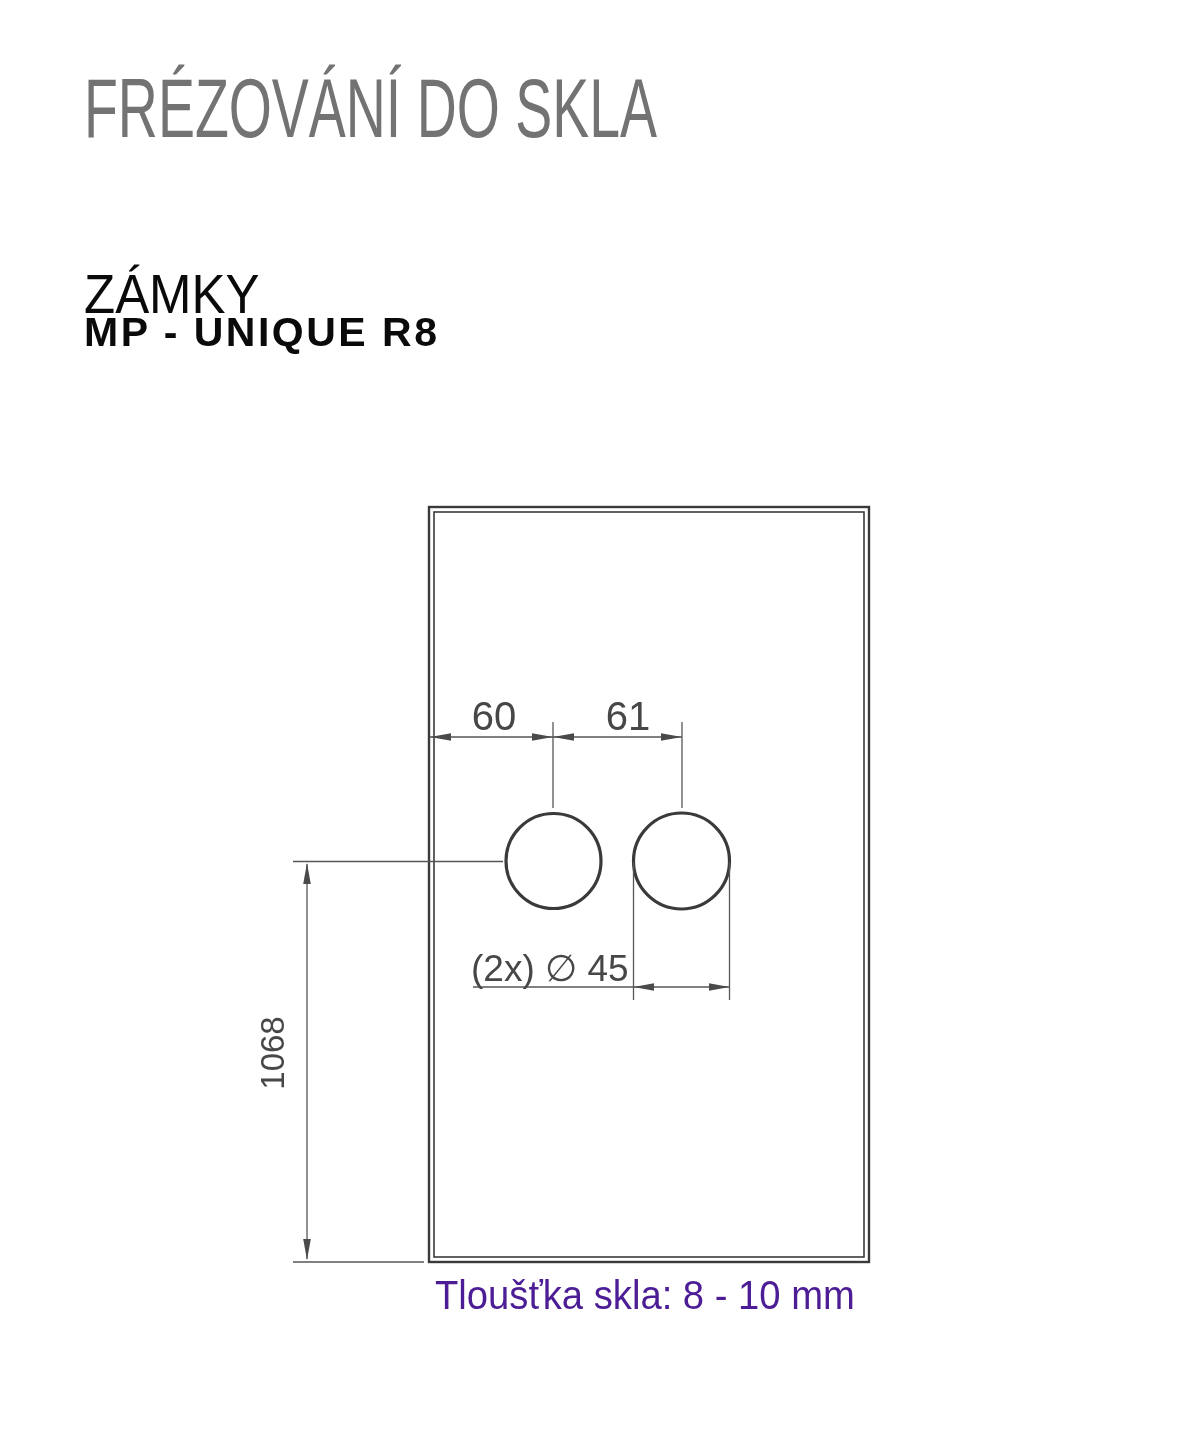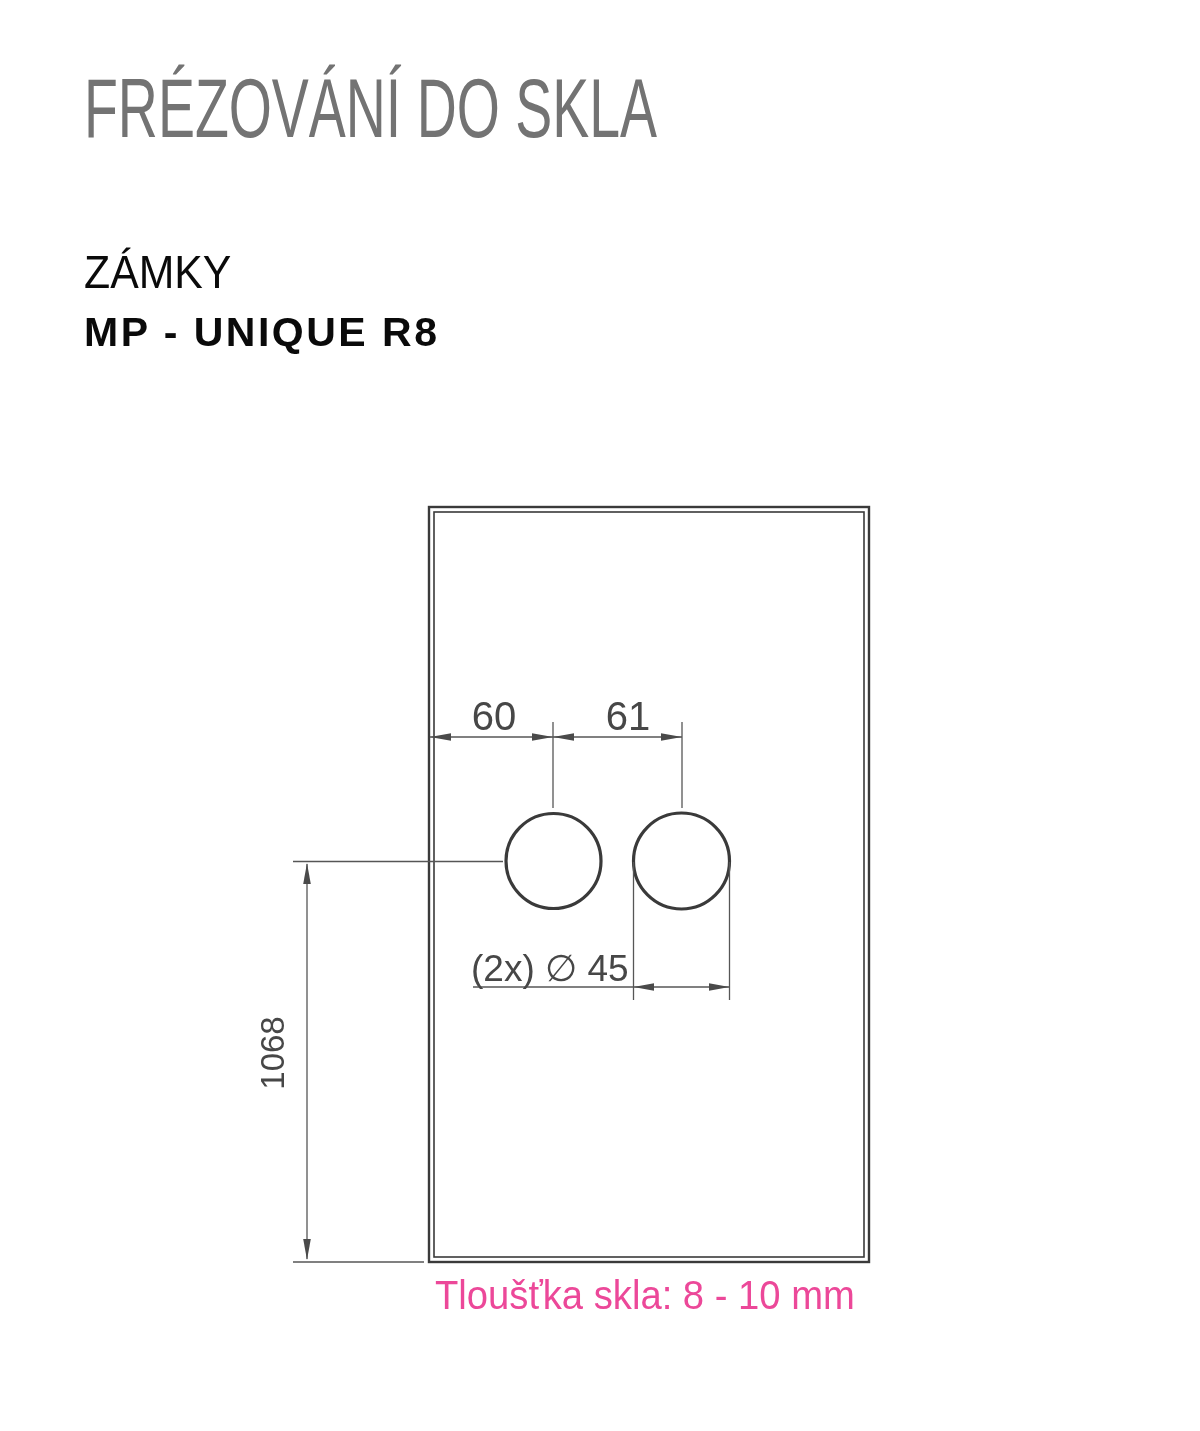--- a/index.html
+++ b/index.html
@@ -16,39 +16,39 @@
     left: 84px; top: 64px;
     font-size: 84px; line-height: 88px; font-weight: 400;
     color: #737373; white-space: nowrap;
   }
   .page-title .squeeze {
     display: inline-block;
     transform: scaleX(0.66);
     transform-origin: left top;
   }
   .category {
-    left: 84px; top: 247px;
-    font-size: 47px; line-height: 50px; font-weight: 400;
+    left: 84px; top: 269px;
+    font-size: 56px; line-height: 50px; font-weight: 400;
     color: #0a0a0a; white-space: nowrap;
   }
   .category .squeeze {
     display: inline-block;
     transform: scaleX(0.91);
     transform-origin: left top;
   }
   .product {
     left: 84px; top: 309px;
     font-size: 41px; line-height: 46px; font-weight: 700;
     letter-spacing: 2.5px;
     color: #0a0a0a; white-space: nowrap;
   }
   .caption {
     left: 435px; top: 1271px;
     font-size: 40px; line-height: 48px; font-weight: 400;
-    color: #ec4899; white-space: nowrap;
+    color: #4c1d95; white-space: nowrap;
   }
   .caption .squeeze {
     display: inline-block;
     transform: scaleX(0.955);
     transform-origin: left top;
   }
   svg.drawing { left: 0; top: 0; width: 1200px; height: 1431px; }
   svg .heavy { fill: none; stroke: #3a3a3a; }
   svg .thin  { fill: none; stroke: #565656; stroke-width: 1.3; }
   svg .arrow { fill: #4a4a4a; stroke: none; }

